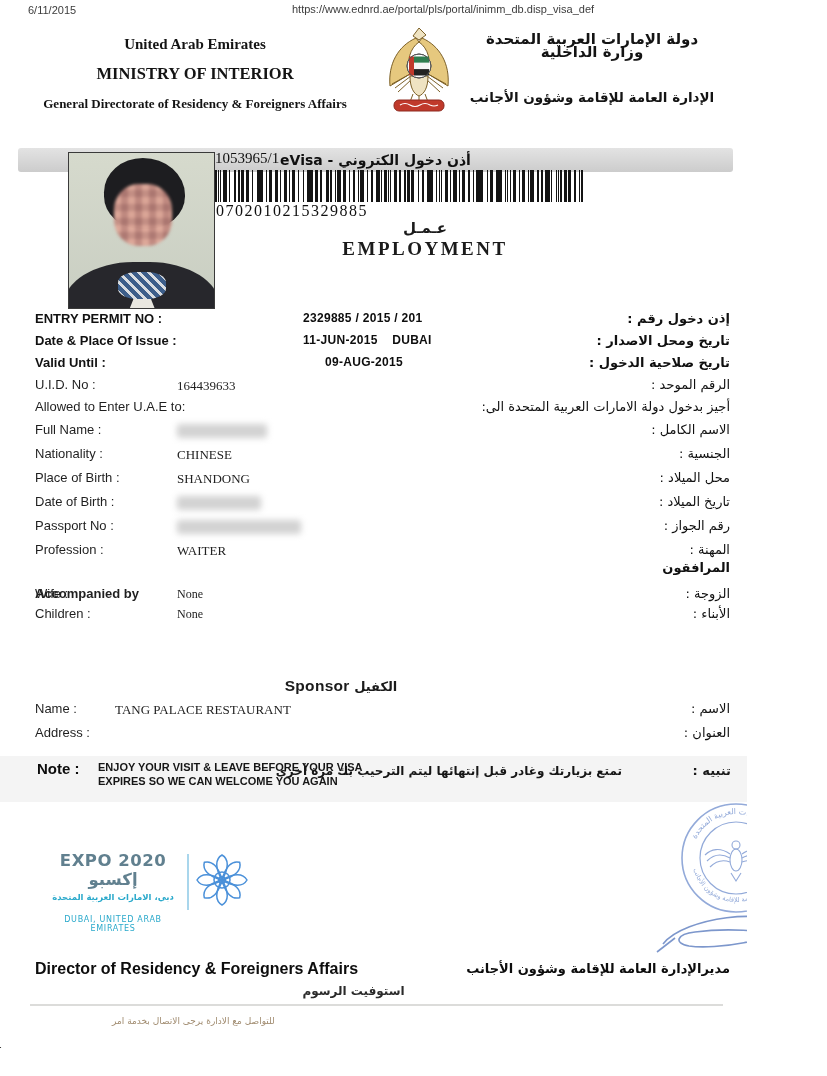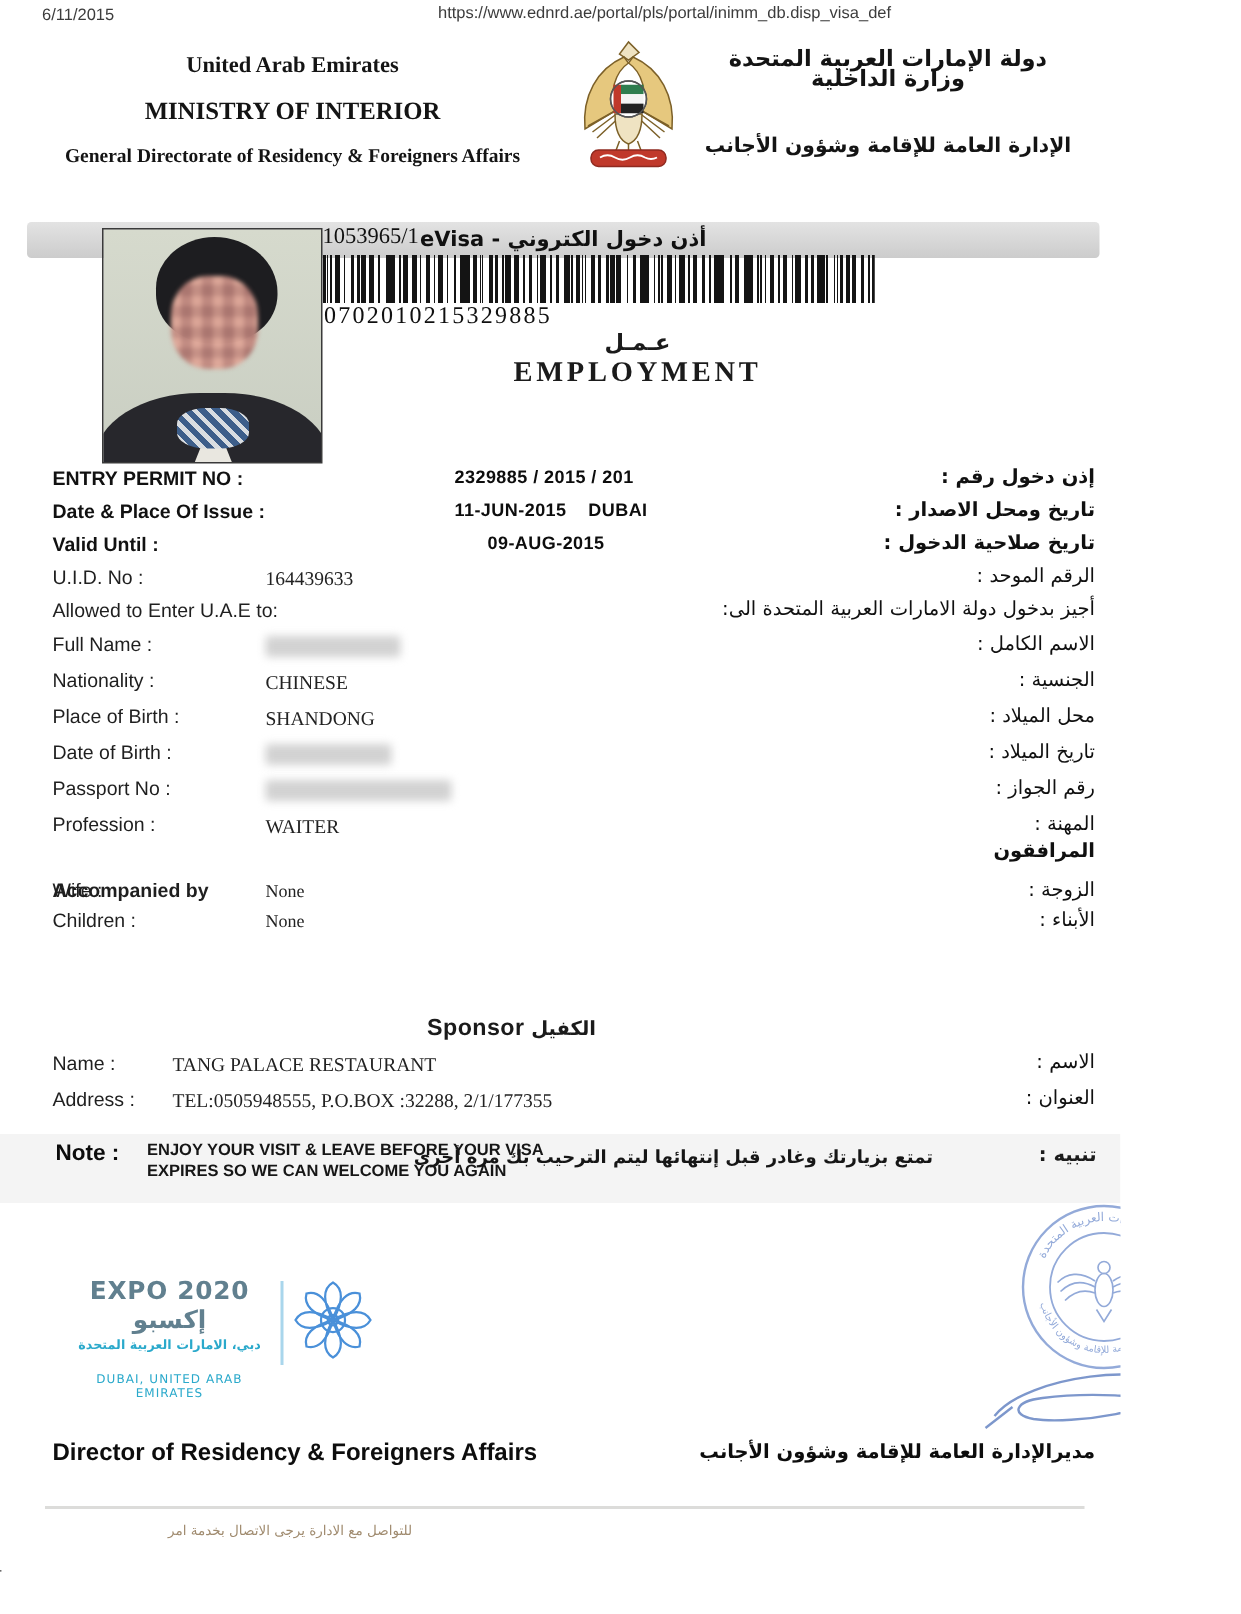--- a/index.html
+++ b/index.html
@@ -254,21 +254,20 @@
     <span class="en">Sponsor</span>
     <span class="ar">الكفيل</span>
   </div>
   <div class="row sp-row" style="top:701px">
     <span class="len">Name :</span>
     <span class="val">TANG PALACE RESTAURANT</span>
     <span class="lar">الاسم :</span>
   </div>
   <div class="row sp-row" style="top:725px">
     <span class="len">Address :</span>
-    <span class="val">TEL:0505948555, P.O.BOX :32288, 2/1/177355</span>
     <span class="lar">العنوان :</span>
   </div>
 
   <div class="note-band"></div>
   <span class="note-label">Note :</span>
   <div class="note-text-en">ENJOY YOUR VISIT &amp; LEAVE BEFORE YOUR VISA EXPIRES SO WE CAN WELCOME YOU AGAIN</div>
   <span class="note-label-ar">تنبيه :</span>
   <span class="note-text-ar">تمتع بزيارتك وغادر قبل إنتهائها ليتم الترحيب بك مرة أخرى</span>
 
   <div class="expo">
@@ -322,19 +321,20 @@
     <svg width="140" height="52" viewBox="0 0 140 52">
       <g fill="none" stroke="#7d97cc" stroke-width="1.6">
         <path d="M8 38 C30 10 118 2 122 20 C125 34 60 44 34 40 C18 37 22 28 40 26 C70 22 110 24 126 30"></path>
         <path d="M2 46 L20 32"></path>
       </g>
     </svg>
   </div>
 
   <div class="director-en">Director of Residency &amp; Foreigners Affairs</div>
   <div class="director-ar">مديرالإدارة العامة للإقامة وشؤون الأجانب</div>
+  <div class="fees-ar">استوفيت الرسوم</div>
 
   <div class="divider-hr"></div>
   <div class="contact-line">للتواصل مع الادارة يرجى الاتصال بخدمة امر</div>
   <span class="ft url">https://www.ednrd.ae/portal/pls/portal/inimm_db.disp_visa_det</span>
   <span class="ft page">1/4</span>
 
 </div>
 
 </body></html>

